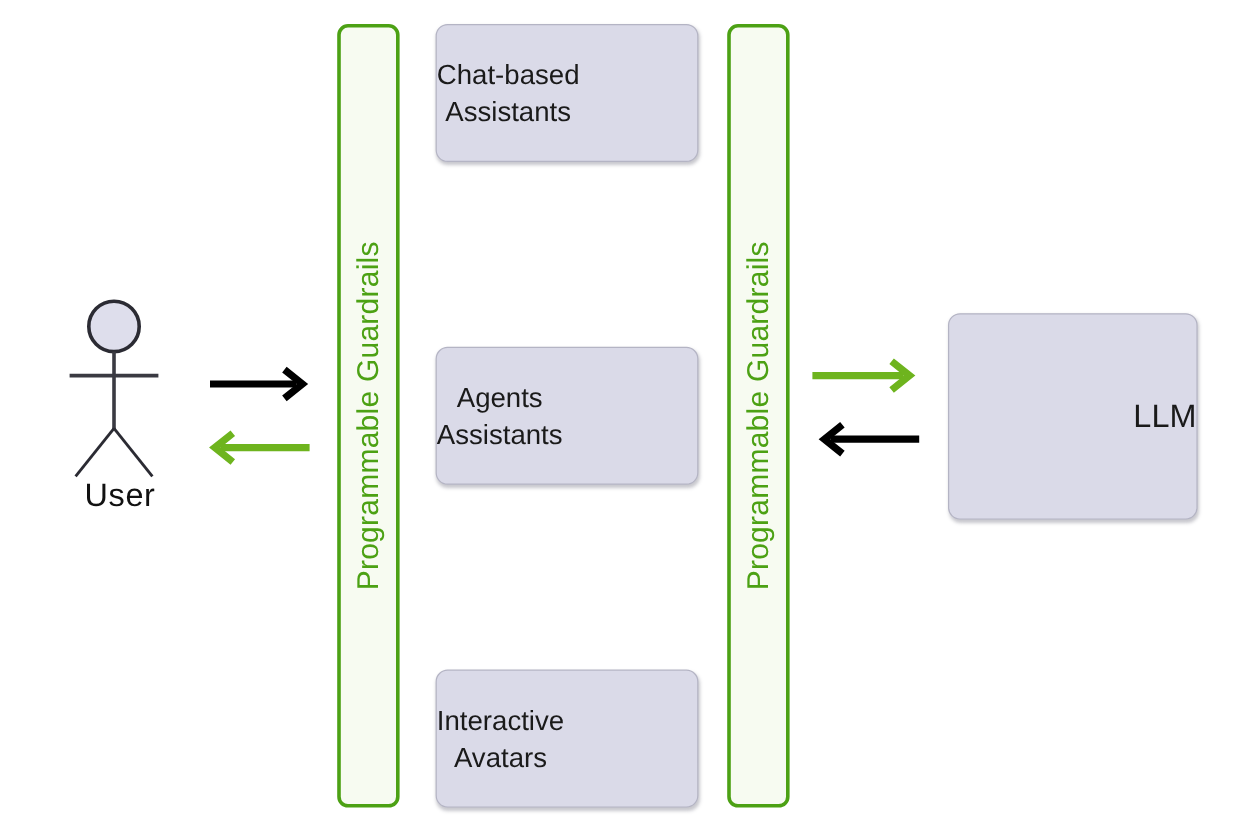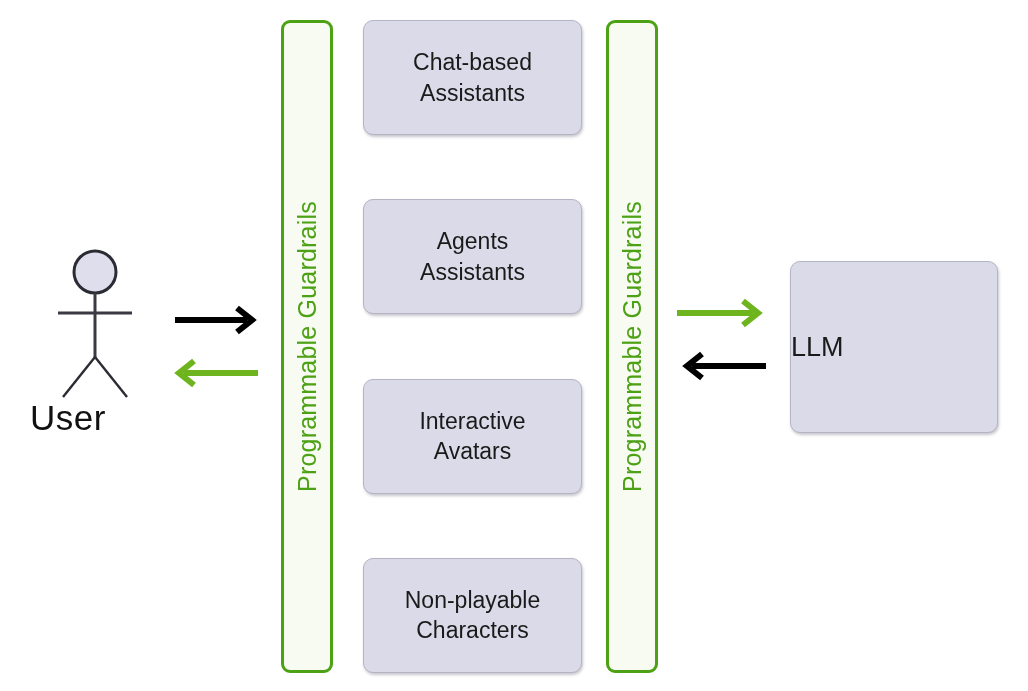--- a/index.html
+++ b/index.html
@@ -25,22 +25,22 @@
     top: 245px;
     width: 140px;
     height: 200px;
   }
   #user-actor svg { display: block; }
   .user-label {
     position: absolute;
     left: 0;
     top: 155px;
     width: 140px;
-    text-align: left;
-    font-size: 35px;
+    text-align: center;
+    font-size: 27px;
     color: #111111;
     letter-spacing: 0.5px;
     line-height: 1;
   }
 
   
   .arrow {
     position: absolute;
   }
   .arrow svg { display: block; overflow: visible; }
@@ -83,42 +83,41 @@
   .usecase-box {
     width: 219px;
     height: 115px;
     box-sizing: border-box;
     background: #dadae8;
     border: 1px solid #b4b4c4;
     border-radius: 10px;
     box-shadow: 1px 2px 3px rgba(130,130,145,0.45);
     display: flex;
     align-items: center;
-    justify-content: center;
     text-align: center;
     font-size: 23px;
     line-height: 1.32;
     color: #1a1a1a;
   }
 
   
   #llm-box {
     position: absolute;
     left: 790px;
     top: 261px;
     width: 208px;
     height: 172px;
     box-sizing: border-box;
     background: #dadae8;
     border: 1px solid #b4b4c4;
     border-radius: 10px;
     box-shadow: 1px 2px 3px rgba(130,130,145,0.45);
     display: flex;
     align-items: center;
-    justify-content: flex-start;
+    justify-content: flex-end;
     font-size: 27px;
     color: #1a1a1a;
   }
 </style>
 </head>
 <body>
 
 <div id="canvas">
 
   <div id="user-actor">
@@ -166,26 +165,20 @@
       </div>
     </div>
 
     <div class="usecase-box">
       <div>
         <span>Interactive</span><br>
         <span>Avatars</span>
       </div>
     </div>
 
-    <div class="usecase-box">
-      <div>
-        <span>Non-playable</span><br>
-        <span>Characters</span>
-      </div>
-    </div>
 
 
   </div>
 
   <div class="guardrail" id="guardrail-right">
     <span class="guardrail-text">Programmable Guardrails</span>
   </div>
 
   <div class="arrow" style="left:675px; top:299px;">
     <svg width="92" height="28" viewBox="0 0 92 28">

